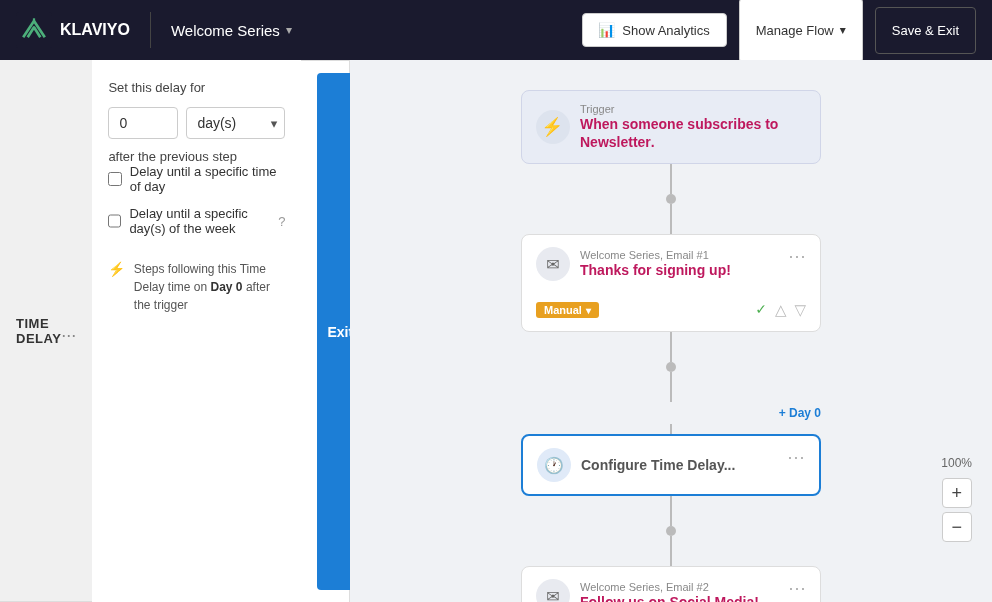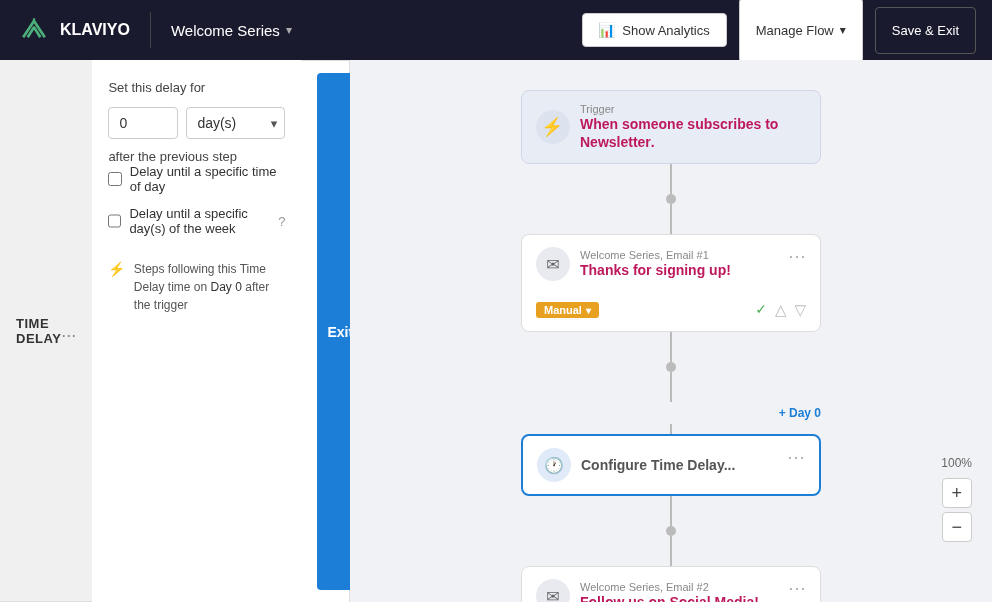--- a/index.html
+++ b/index.html
@@ -65,21 +65,21 @@
     .after-step-text { font-size: 13px; color: #444; }
 
     .checkbox-row { display: flex; align-items: center; gap: 8px; margin-bottom: 12px; }
     .checkbox-row input[type=checkbox] { width: 16px; height: 16px; cursor: pointer; }
     .checkbox-label { font-size: 13px; color: #333; }
     .help-icon { color: #999; font-size: 13px; cursor: pointer; }
 
     .info-box { display: flex; align-items: flex-start; gap: 8px; margin-top: 24px; }
     .lightning-icon { color: #f0a500; font-size: 14px; margin-top: 1px; }
     .info-text { font-size: 12px; color: #555; line-height: 1.5; }
-    .info-bold { font-weight: 400; color: #333; }
+    .info-bold { font-weight: 700; color: #333; }
 
     .sidebar-footer {
       display: flex; border-top: 1px solid #ddd; padding: 12px 16px; gap: 10px;
     }
     .btn-save-sidebar {
       flex: 1; background: #1c7ed6; color: #fff; border: none; border-radius: 4px;
       padding: 10px; font-size: 14px; font-weight: 600; cursor: pointer;
     }
     .btn-cancel-sidebar {
       flex: 1; background: #0ea5e9; color: #333; border: 1.5px solid #ccc; border-radius: 4px;

